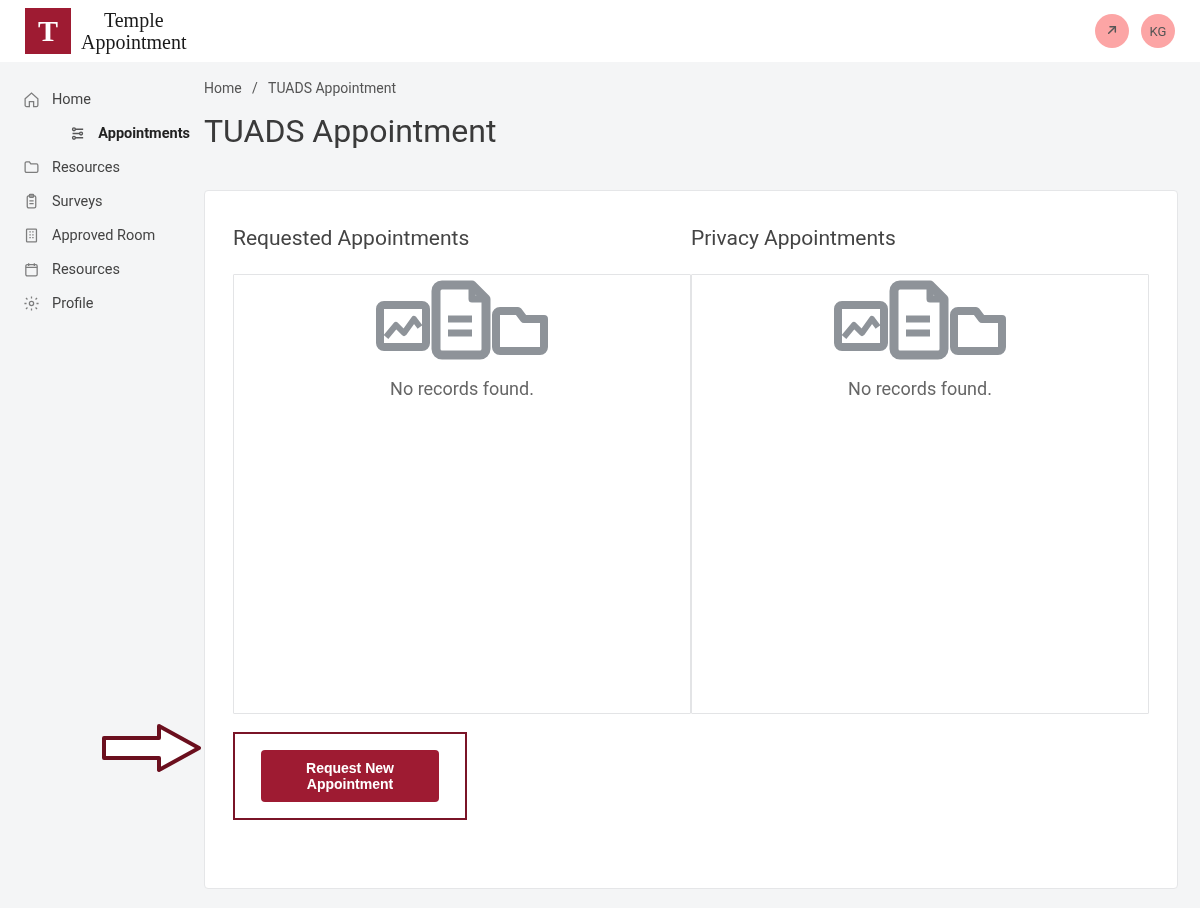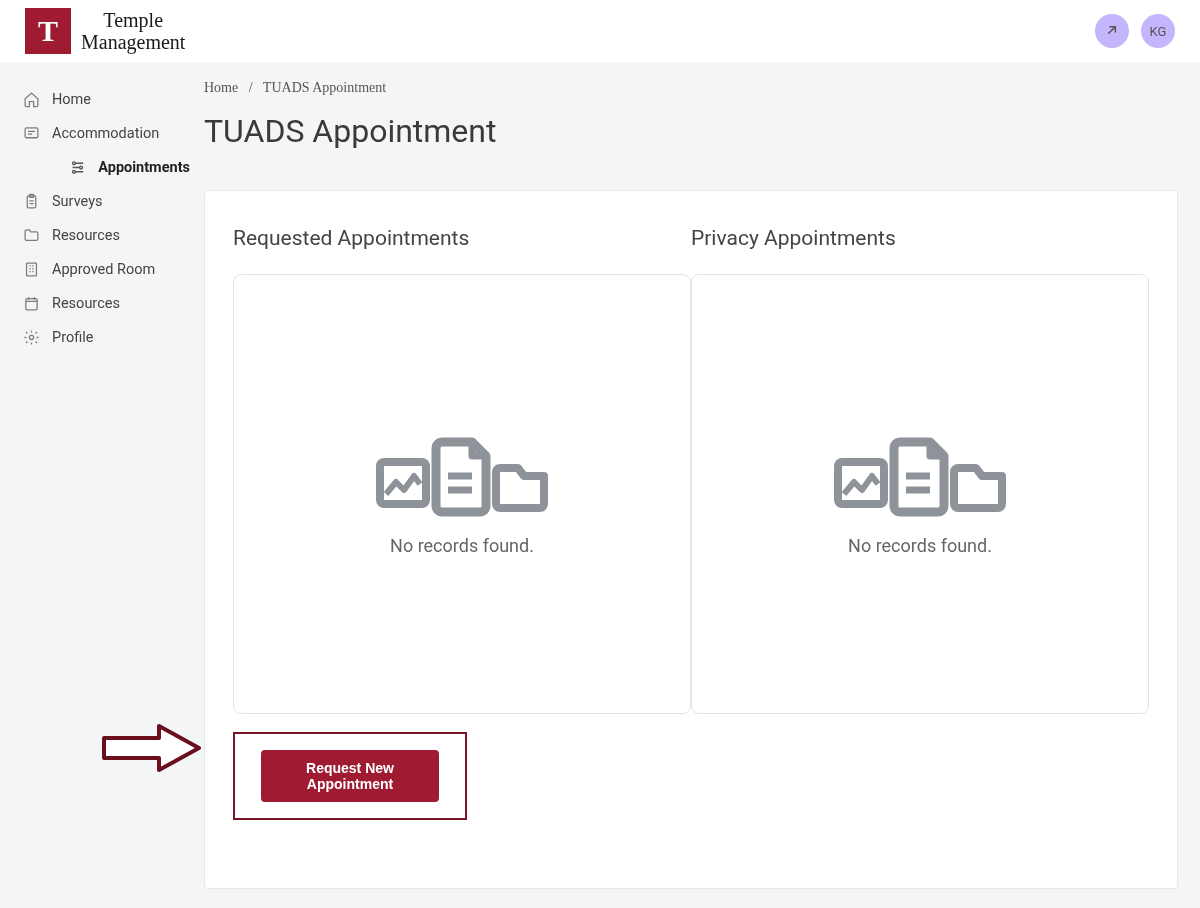--- a/index.html
+++ b/index.html
@@ -13,47 +13,47 @@
     }
     .logo { display: flex; align-items: center; gap: 10px; }
     .logo-mark {
       width: 46px; height: 46px; background: #9e1b32;
       display: flex; align-items: center; justify-content: center;
       color: #fff; font-family: Georgia, serif; font-size: 30px; font-weight: bold;
     }
     .logo-text { font-family: Georgia, serif; font-size: 20px; line-height: 1.1; color: #1a1a1a; text-align: center; }
     .header-right { display: flex; gap: 12px; align-items: center; }
     .header-circle {
-      width: 34px; height: 34px; border-radius: 50%; background: #c4b5fd;
+      width: 34px; height: 34px; border-radius: 50%; background: #fca5a5;
       display: flex; align-items: center; justify-content: center;
       font-size: 13px; color: #555; cursor: pointer;
     }
     .page-body { display: flex; background: #f4f5f6; min-height: 800px; }
     .sidebar { width: 190px; padding: 20px 0 0 22px; }
     .sidebar-item {
       display: flex; align-items: center; gap: 12px;
       padding: 8px 0; font-size: 14.5px; color: #444; cursor: pointer;
     }
     .sidebar-item.active { font-weight: 700; color: #222; justify-content: flex-end; }
     .sidebar-icon { width: 18px; height: 18px; display: flex; align-items: center; justify-content: center; opacity: .75; }
     .content { flex: 1; padding: 18px 22px 30px 14px; }
-    .breadcrumb { font-size: 14px; color: #555; margin-bottom: 16px; font-family: Liberation Serif, serif; }
+    .breadcrumb { font-size: 14px; color: #555; margin-bottom: 16px; }
     .breadcrumb a { color: #555; text-decoration: none; }
     .page-title { font-size: 32px; font-weight: 400; color: #3a3a3a; margin: 0 0 40px 0; }
     .panel {
       background: #fff; border: 1px solid #e5e6e8; border-radius: 4px;
       padding: 35px 28px 60px 28px;
     }
     .columns { display: flex; }
     .col { flex: 1; }
     .section-title { font-size: 21px; color: #444; font-weight: 400; margin-bottom: 24px; }
     .records-box {
-      border: 1px solid #e3e4e6; border-radius: 8px;
+      border: 1px solid #e3e4e6; border-radius: 1px;
       height: 440px; display: flex; flex-direction: column;
-      align-items: center; justify-content: center; gap: 18px;
+      align-items: center; gap: 18px;
     }
     .records-art {
       display: flex; align-items: flex-end; gap: -6px; color: #8a8f96;
     }
     .no-records { font-size: 18px; color: #666; }
     .action-wrap { margin: 18px 0 8px 0; border: 2px solid #7a1427; padding: 16px 26px; width: 234px; }
     .primary-btn {
       background: #9e1b32; color: #fff; border: none; border-radius: 4px;
       padding: 10px 14px; font-size: 14px; font-weight: 700; cursor: pointer;
     }
@@ -70,21 +70,21 @@
 </head>
 <body>
 
 <div class="page-wrap">
 
   <header class="header">
     <div class="logo">
       <div class="logo-mark">T</div>
       <div class="logo-text">
         <div>Temple</div>
-        <div>Management</div>
+        <div>Appointment</div>
       </div>
     </div>
     <div class="header-right">
       <div class="header-circle">
         <span>
           <svg width="16" height="16" viewBox="0 0 24 24" fill="none" stroke="#555" stroke-width="2.2" stroke-linecap="round" stroke-linejoin="round">
               <path d="M7 17L17 7"></path>
               <path d="M9 7h8v8"></path>
             </svg>
         </span>
@@ -99,57 +99,48 @@
 
     <nav class="sidebar">
       <div class="sidebar-item">
         <span class="sidebar-icon">
           <svg width="17" height="17" viewBox="0 0 24 24" fill="none" stroke="#555" stroke-width="1.8">
               <path d="M3 11l9-8 9 8v9a2 2 0 0 1-2 2h-4v-7h-6v7H5a2 2 0 0 1-2-2z"></path>
             </svg>
         </span>
         <span>Home</span>
       </div>
-      <div class="sidebar-item">
-        <span class="sidebar-icon">
-          <svg width="17" height="17" viewBox="0 0 24 24" fill="none" stroke="#555" stroke-width="1.8">
-              <rect x="3" y="4" width="18" height="14" rx="2"></rect>
-              <path d="M7 9h10M7 13h6"></path>
-            </svg>
-        </span>
-        <span>Accommodation</span>
-      </div>
       <div class="sidebar-item active">
         <span class="sidebar-icon">
           <svg width="17" height="17" viewBox="0 0 24 24" fill="none" stroke="#222" stroke-width="2">
               <circle cx="7" cy="6" r="2"></circle>
               <circle cx="17" cy="12" r="2"></circle>
               <circle cx="7" cy="18" r="2"></circle>
               <path d="M9 6h11M5 12h10M9 18h11"></path>
             </svg>
         </span>
         <span>Appointments</span>
       </div>
       <div class="sidebar-item">
         <span class="sidebar-icon">
           <svg width="17" height="17" viewBox="0 0 24 24" fill="none" stroke="#555" stroke-width="1.8">
+              <path d="M3 6a2 2 0 0 1 2-2h4l2 3h8a2 2 0 0 1 2 2v8a2 2 0 0 1-2 2H5a2 2 0 0 1-2-2z"></path>
+            </svg>
+        </span>
+        <span>Resources</span>
+      </div>
+      <div class="sidebar-item">
+        <span class="sidebar-icon">
+          <svg width="17" height="17" viewBox="0 0 24 24" fill="none" stroke="#555" stroke-width="1.8">
               <rect x="6" y="4" width="12" height="17" rx="2"></rect>
               <rect x="9" y="2" width="6" height="4" rx="1"></rect>
               <path d="M9 11h6M9 15h6"></path>
             </svg>
         </span>
         <span>Surveys</span>
-      </div>
-      <div class="sidebar-item">
-        <span class="sidebar-icon">
-          <svg width="17" height="17" viewBox="0 0 24 24" fill="none" stroke="#555" stroke-width="1.8">
-              <path d="M3 6a2 2 0 0 1 2-2h4l2 3h8a2 2 0 0 1 2 2v8a2 2 0 0 1-2 2H5a2 2 0 0 1-2-2z"></path>
-            </svg>
-        </span>
-        <span>Resources</span>
       </div>
       <div class="sidebar-item">
         <span class="sidebar-icon">
           <svg width="17" height="17" viewBox="0 0 24 24" fill="none" stroke="#555" stroke-width="1.8">
               <rect x="5" y="3" width="14" height="18" rx="1"></rect>
               <path d="M9 7h2M13 7h2M9 11h2M13 11h2M9 15h2M13 15h2"></path>
             </svg>
         </span>
         <span>Approved Room</span>
       </div>

